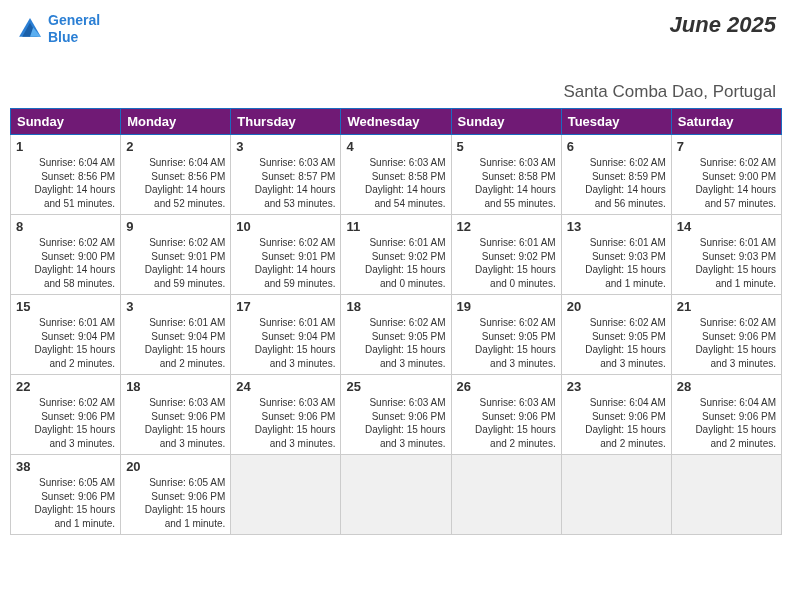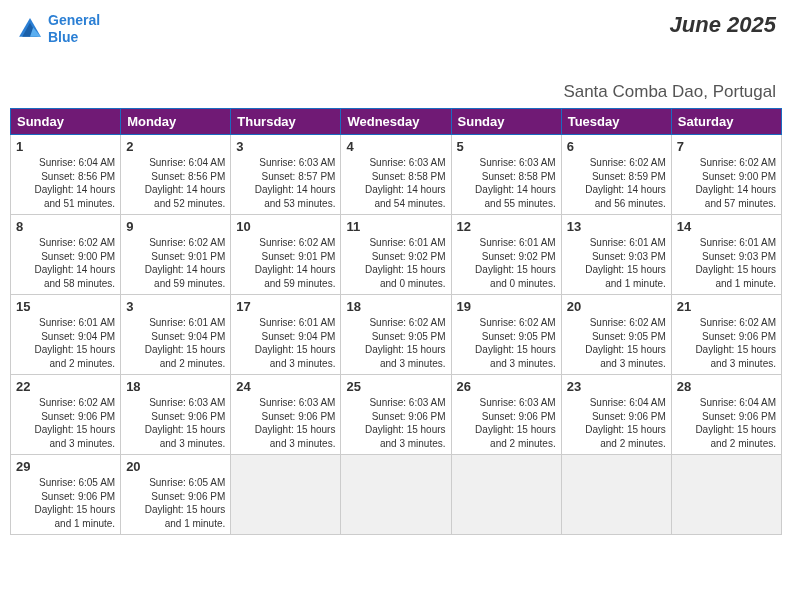--- a/index.html
+++ b/index.html
@@ -336,21 +336,21 @@
             <td>
               <span class="day-num">28</span>
               <div class="day-info" style="white-space: pre-line;">Sunrise: 6:04 AM
 Sunset: 9:06 PM
 Daylight: 15 hours
 and 2 minutes.</div>
             </td>
           </tr>
           <tr>
             <td>
-              <span class="day-num">29</span>
+              <span class="day-num">38</span>
               <div class="day-info" style="white-space: pre-line;">Sunrise: 6:05 AM
 Sunset: 9:06 PM
 Daylight: 15 hours
 and 1 minute.</div>
             </td>
             <td>
               <span class="day-num">20</span>
               <div class="day-info" style="white-space: pre-line;">Sunrise: 6:05 AM
 Sunset: 9:06 PM
 Daylight: 15 hours

